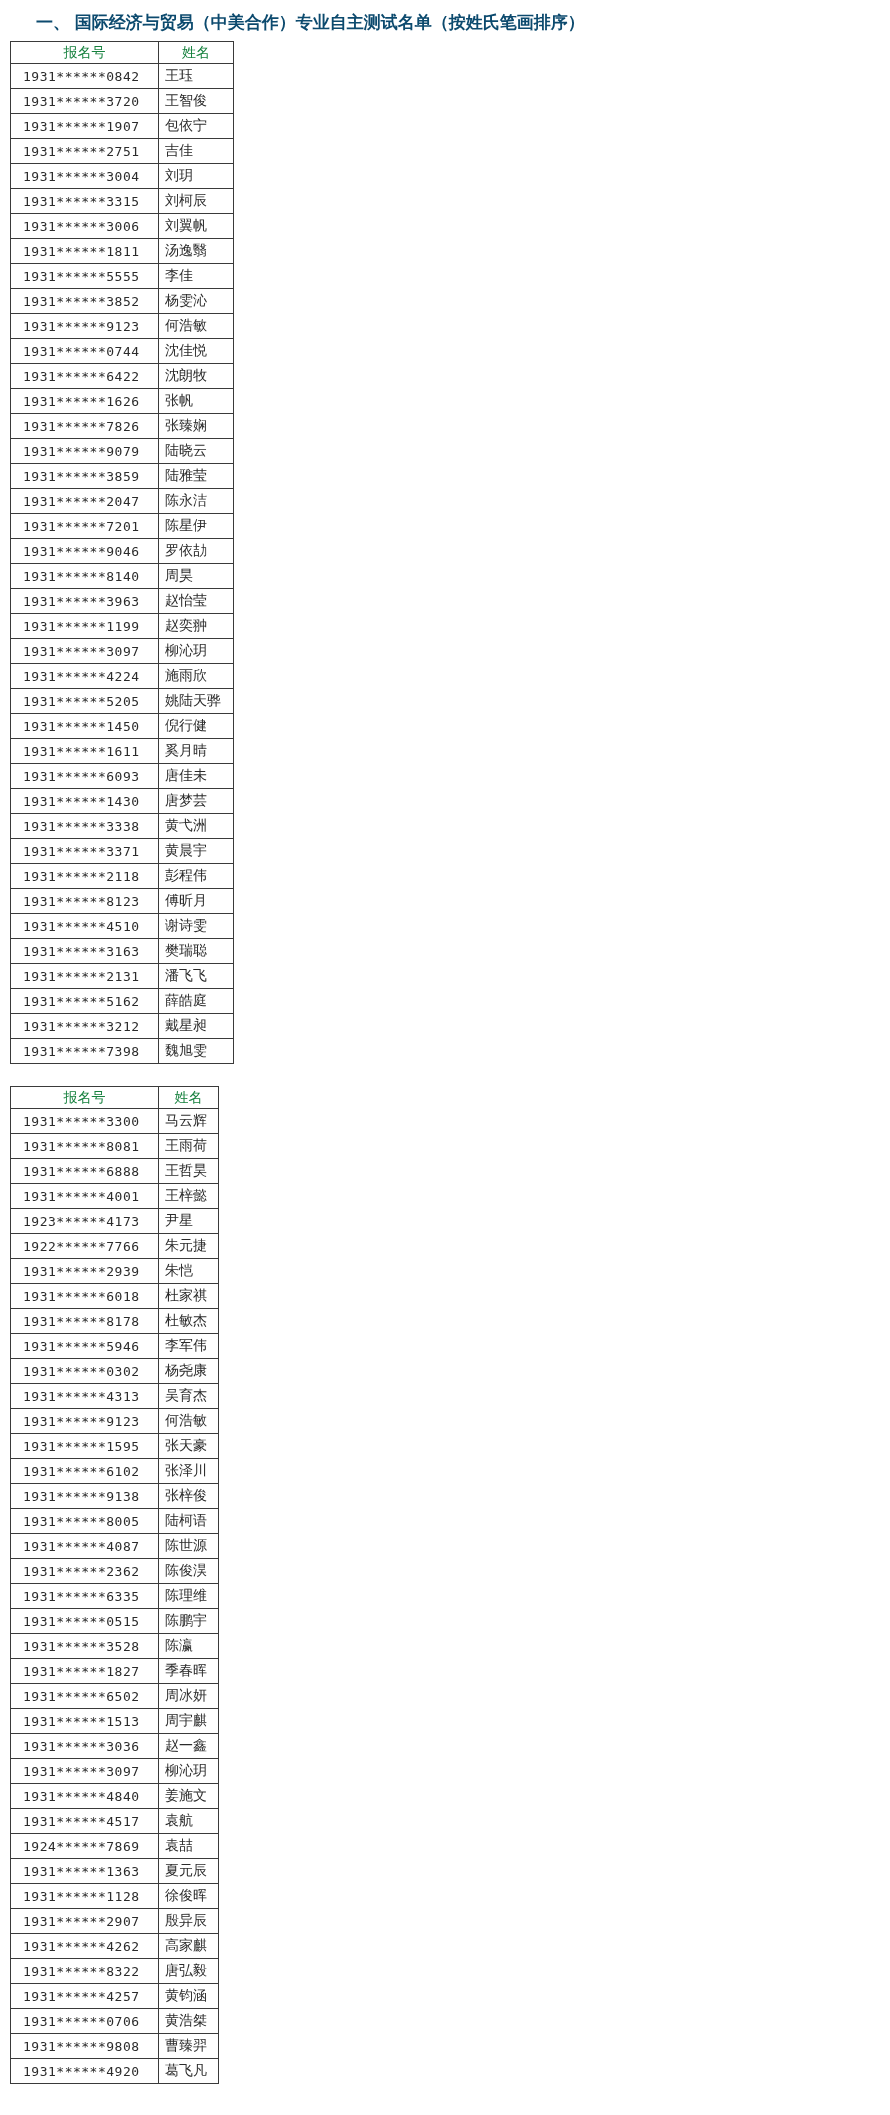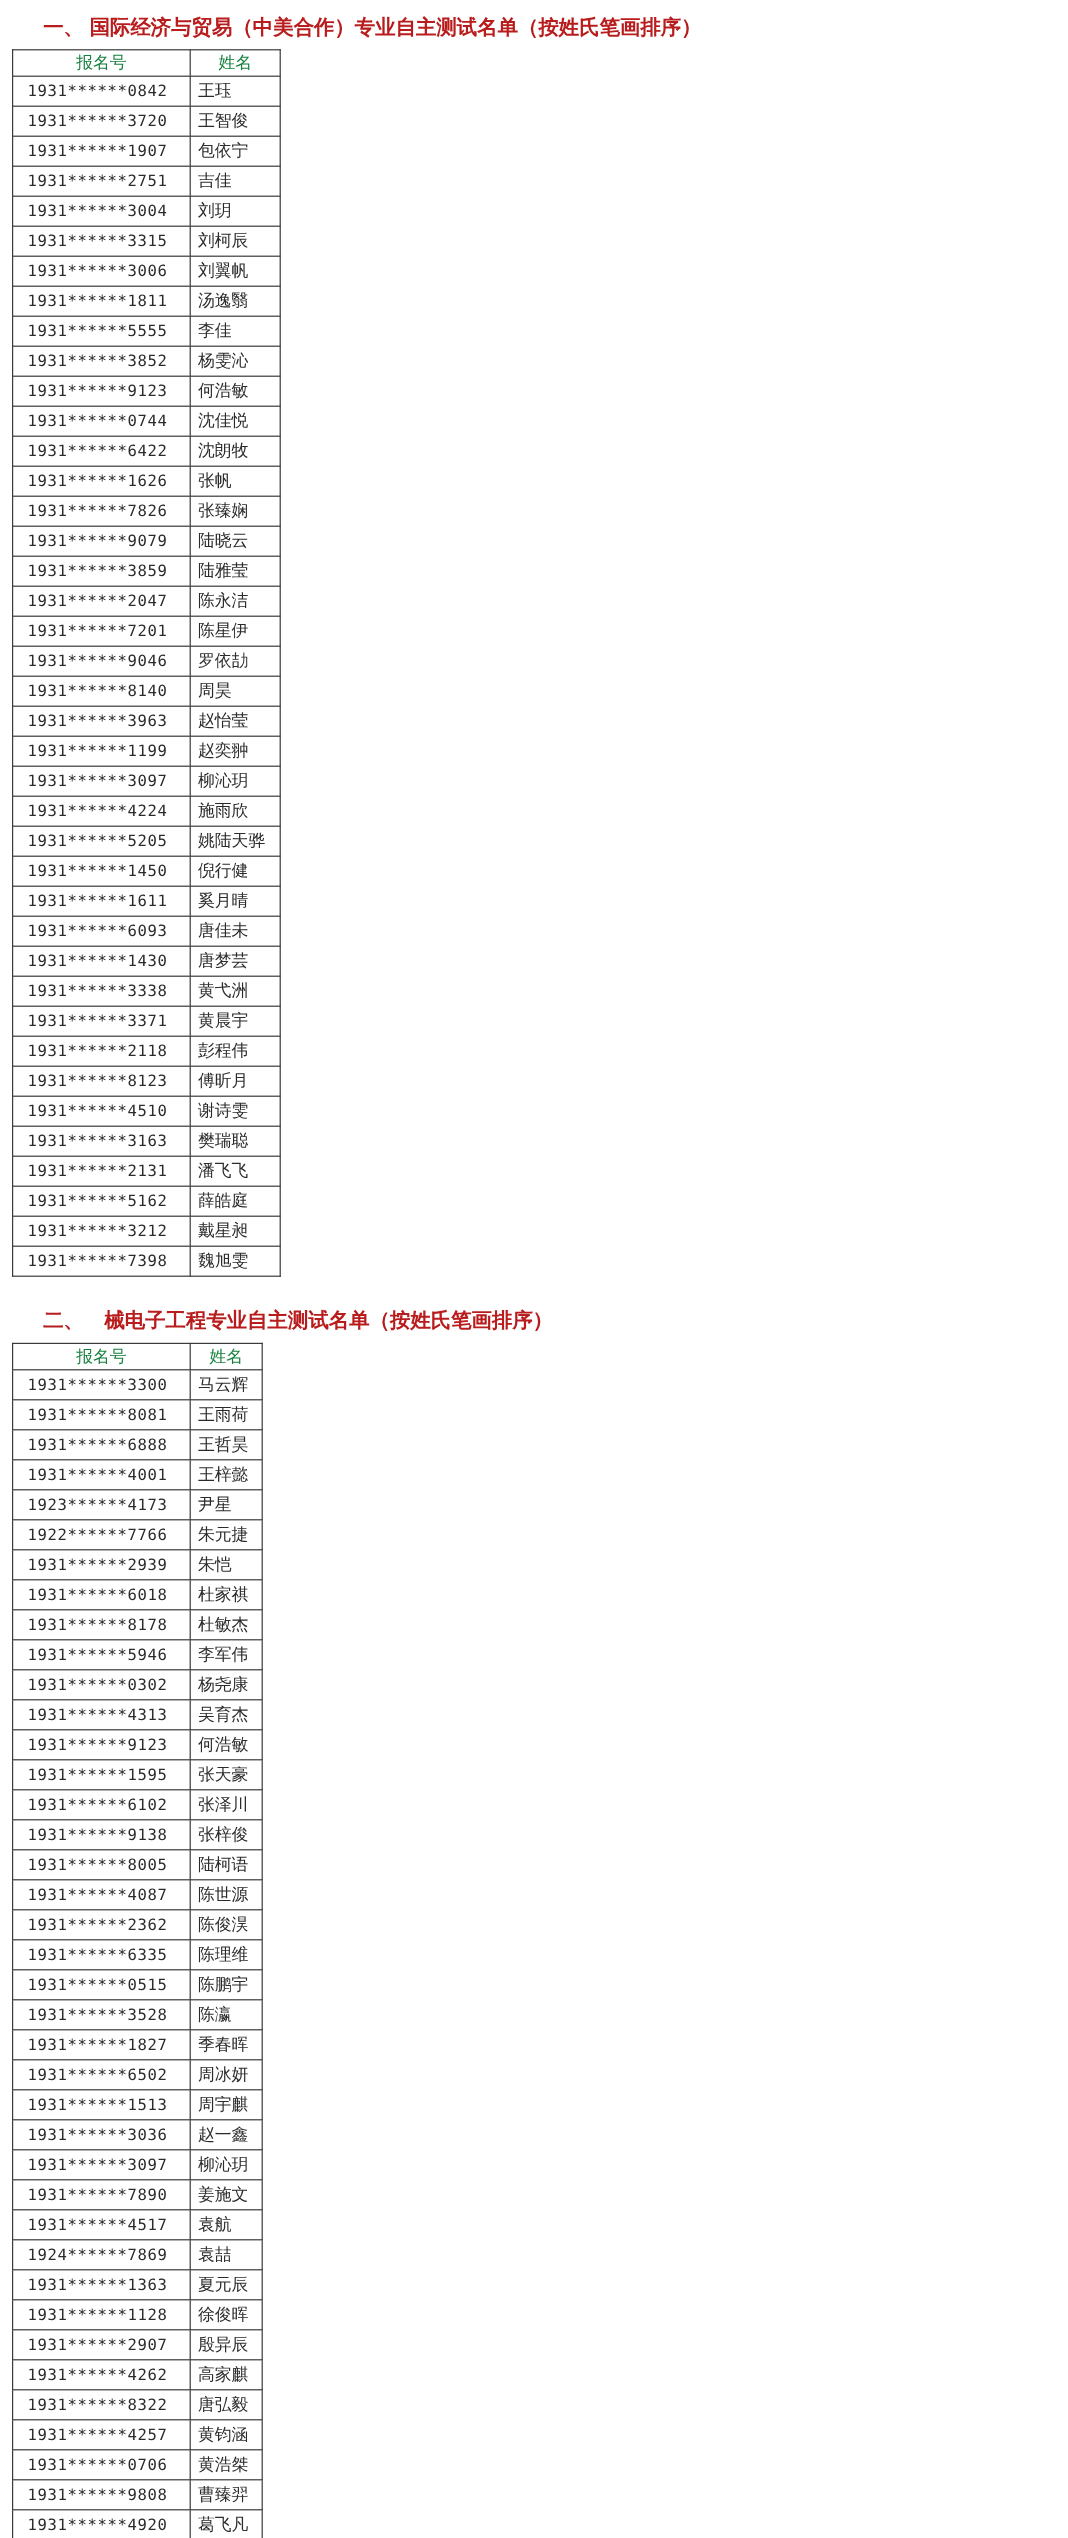--- a/index.html
+++ b/index.html
@@ -13,21 +13,21 @@
     font-family: "Liberation Sans", sans-serif;
     color: #2b2b2b;
   }
   .doc {
     padding-top: 8px;
   }
   .section-title {
     font-weight: bold;
     font-size: 17px;
     line-height: 22px;
-    color: #b91c1c;
+    color: #0c4a6e;
     margin: 4px 0 7px 36px;
     white-space: pre-wrap;
     font-family: "Liberation Sans", sans-serif;
   }
   table.roster {
     border-collapse: collapse;
     margin-left: 10px;
     table-layout: fixed;
   }
   table.roster th,
@@ -246,21 +246,20 @@
             <td class="num">1931******7398</td>
             <td class="name">魏旭雯</td>
           </tr>
         </tbody>
     </table>
   </div>
 
   <div class="section-gap"></div>
 
   <div class="section section-1">
-    <div class="section-title">二、　械电子工程专业自主测试名单（按姓氏笔画排序）</div>
     <table class="roster">
       <colgroup>
         <col class="c-num">
         <col class="c-name">
       </colgroup>
       <thead>
         <tr>
           <th>报名号</th>
           <th>姓名</th>
         </tr>
@@ -368,21 +367,21 @@
           </tr>
           <tr>
             <td class="num">1931******3036</td>
             <td class="name">赵一鑫</td>
           </tr>
           <tr>
             <td class="num">1931******3097</td>
             <td class="name">柳沁玥</td>
           </tr>
           <tr>
-            <td class="num">1931******7890</td>
+            <td class="num">1931******4840</td>
             <td class="name">姜施文</td>
           </tr>
           <tr>
             <td class="num">1931******4517</td>
             <td class="name">袁航</td>
           </tr>
           <tr>
             <td class="num">1924******7869</td>
             <td class="name">袁喆</td>
           </tr>

